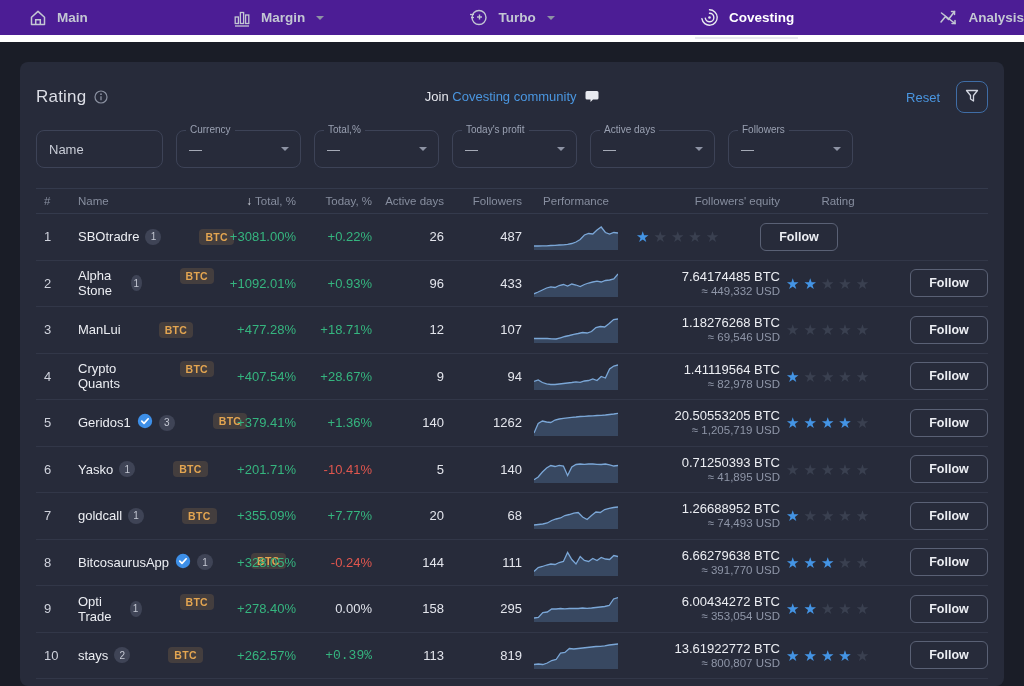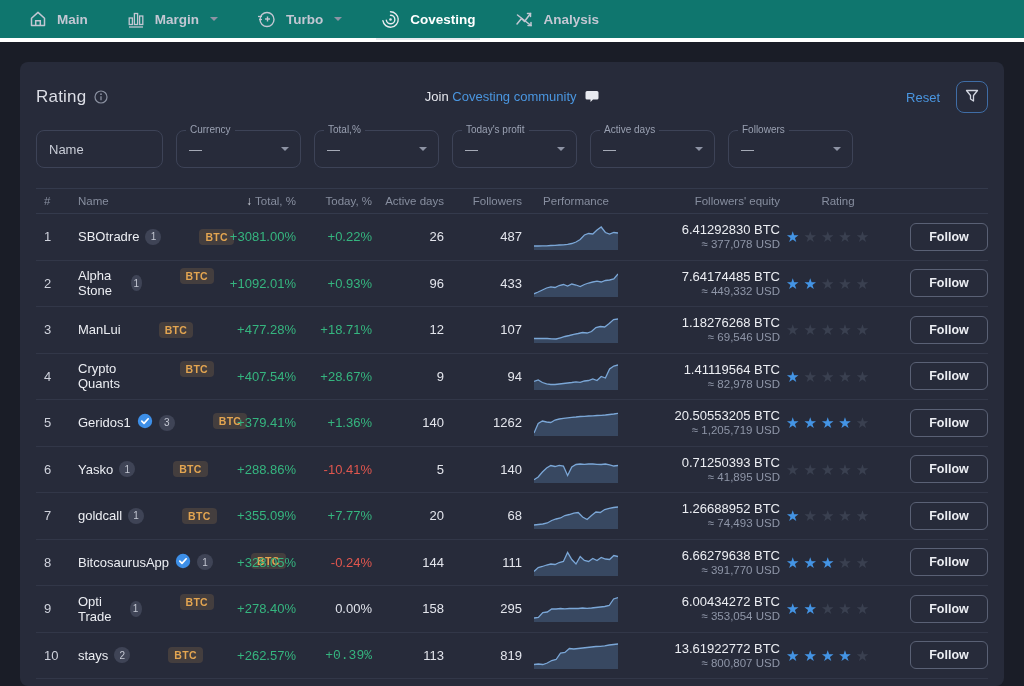--- a/index.html
+++ b/index.html
@@ -1,21 +1,21 @@
 <!DOCTYPE html>
 <html><head>
 <meta charset="utf-8">
 <style>
   * { margin:0; padding:0; box-sizing:border-box; }
   html,body { width:1024px; height:686px; overflow:hidden; background:#1a1d27;
     font-family:"Liberation Sans", sans-serif; }
 
   
-  .topnav { height:42px; background:#0f766e; border-bottom:4px solid #ffffff;
-    display:flex; align-items:center; padding-left:28px; gap:38px; }
+  .topnav { height:42px; background:#4c1d95; border-bottom:7px solid #ffffff;
+    display:flex; align-items:center; padding-left:28px; gap:38px;justify-content:space-between; }
   .nav-item { display:flex; align-items:center; gap:9px; height:42px; position:relative;
     color:#c3c7d3; font-size:13.5px; font-weight:600; cursor:pointer; }
   .nav-item.active { color:#ffffff; font-weight:700; }
   .nav-item.active::after { content:""; position:absolute; left:-4px; right:-4px; bottom:0;
     height:2px; background:#e8eaef; }
   .nav-item svg { display:block; }
   .caret { width:0; height:0; border-left:4px solid transparent; border-right:4px solid transparent;
     border-top:4.5px solid #8d93a4; margin-left:2px; }
 
   
@@ -234,24 +234,20 @@
     <div class="col-total delta" style="color: rgb(53, 181, 127);">+3081.00%</div>
     <div class="col-today delta" style="color: rgb(53, 181, 127);">+0.22%</div>
     <div class="col-days num">26</div>
     <div class="col-followers num">487</div>
     <div class="col-perf">
       <svg class="spark spark-box" width="84" height="30" viewBox="0 0 84 30">
         <path class="spark-area" d="M0.0 26.0 L4.2 26.0 L8.4 25.8 L12.6 25.8 L16.8 25.5 L21.0 25.3 L25.2 25.0 L29.4 24.8 L33.6 24.3 L37.8 23.5 L42.0 22.0 L46.2 19.5 L50.4 15.0 L54.6 13.5 L58.8 14.0 L63.0 10.0 L67.2 7.0 L71.4 12.5 L75.6 14.0 L79.8 12.5 L84.0 13.0 L84 30 L0 30 Z" fill="rgba(96,138,190,0.30)"></path>
         <path class="spark-line" fill="none" stroke-width="1.3" d="M0.0 26.0 L4.2 26.0 L8.4 25.8 L12.6 25.8 L16.8 25.5 L21.0 25.3 L25.2 25.0 L29.4 24.8 L33.6 24.3 L37.8 23.5 L42.0 22.0 L46.2 19.5 L50.4 15.0 L54.6 13.5 L58.8 14.0 L63.0 10.0 L67.2 7.0 L71.4 12.5 L75.6 14.0 L79.8 12.5 L84.0 13.0" stroke="#7ba7d7"></path>
       </svg>
     </div>
-    <div class="col-equity">
-      <div class="equity-btc">6.41292830 BTC</div>
-      <div class="equity-usd">≈ 377,078 USD</div>
-    </div>
     <div class="col-rating stars"><span class="star on">★</span><span class="star">★</span><span class="star">★</span><span class="star">★</span><span class="star">★</span></div>
     <div class="col-follow">
       <button class="follow-btn">Follow</button>
     </div>
   </div>
 
   <div class="trow">
     <div class="col-rank rank">2</div>
     <div class="col-name name-cell">
       <div class="name-line">
@@ -377,21 +373,21 @@
   <div class="trow">
     <div class="col-rank rank">6</div>
     <div class="col-name name-cell">
       <div class="name-line">
         <span class="trader-name">Yasko</span>
 
         <span class="count-badge">1</span>
       </div>
       <span class="btc-tag">BTC</span>
     </div>
-    <div class="col-total delta" style="color: rgb(53, 181, 127);">+288.86%</div>
+    <div class="col-total delta" style="color: rgb(53, 181, 127);">+201.71%</div>
     <div class="col-today delta" style="color: rgb(224, 86, 78);">-10.41%</div>
     <div class="col-days num">5</div>
     <div class="col-followers num">140</div>
     <div class="col-perf">
       <svg class="spark spark-box" width="84" height="30" viewBox="0 0 84 30">
         <path class="spark-area" d="M0.0 26.8 L4.2 24.0 L8.4 19.0 L12.6 15.0 L16.8 12.5 L21.0 13.5 L25.2 12.3 L29.4 13.0 L33.6 22.5 L37.8 14.0 L42.0 11.5 L46.2 11.0 L50.4 11.3 L54.6 11.0 L58.8 11.0 L63.0 11.3 L67.2 11.5 L71.4 11.0 L75.6 11.8 L79.8 13.0 L84.0 12.5 L84 30 L0 30 Z" fill="rgba(96,138,190,0.30)"></path>
         <path class="spark-line" fill="none" stroke-width="1.3" d="M0.0 26.8 L4.2 24.0 L8.4 19.0 L12.6 15.0 L16.8 12.5 L21.0 13.5 L25.2 12.3 L29.4 13.0 L33.6 22.5 L37.8 14.0 L42.0 11.5 L46.2 11.0 L50.4 11.3 L54.6 11.0 L58.8 11.0 L63.0 11.3 L67.2 11.5 L71.4 11.0 L75.6 11.8 L79.8 13.0 L84.0 12.5" stroke="#7ba7d7"></path>
       </svg>
     </div>
     <div class="col-equity">

